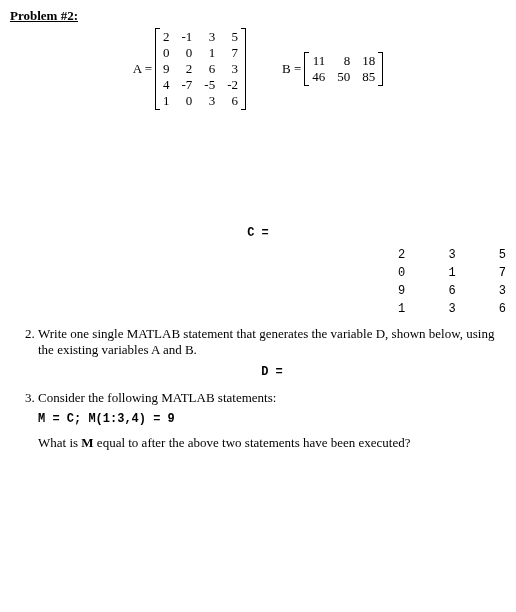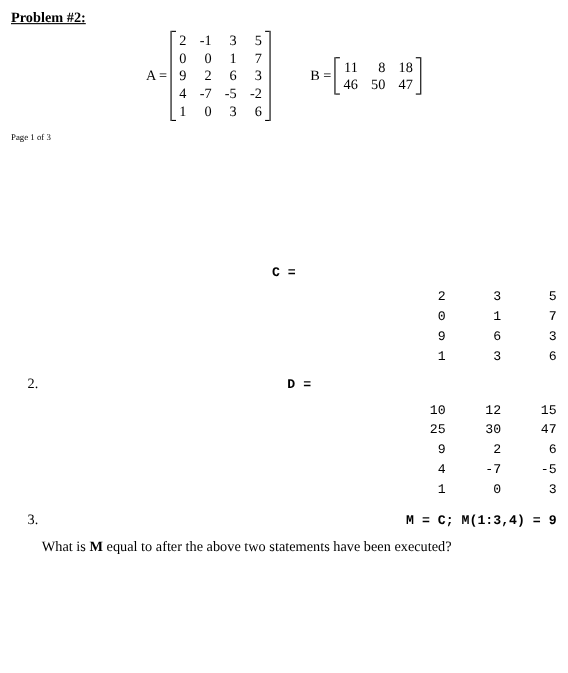--- a/index.html
+++ b/index.html
@@ -94,21 +94,21 @@
   }
   .mono-block {
     font-family: "Courier New", monospace;
     font-size: 12px;
     text-align: right;
     line-height: 1.5;
     white-space: pre;
     margin: 4px 0 8px 0;
   }
   .indent-stmt {
-    text-align: right;
+    text-align: left;
     font-family: "Courier New", monospace;
     font-weight: bold;
     font-size: 12px;
     margin: 6px 0;
   }
   .sub-q {
     margin-top: 8px;
   }
   .bold { font-weight: bold; }
 </style>
@@ -170,49 +170,45 @@
         <table class="matrix">
           <tbody>
               <tr>
                 <td>11</td>
                 <td>8</td>
                 <td>18</td>
               </tr>
           <tr>
                 <td>46</td>
                 <td>50</td>
-                <td>47</td>
+                <td>85</td>
               </tr>
         </tbody>
           </table>
       </div>
     </div>
   </div>
 
 
-  <div class="page-num">Page 1 of 3</div>
 
   <div class="big-gap"></div>
 
   <div class="mono-center">C =</div>
   <div class="mono-block">2      3      5
 0      1      7
 9      6      3
 1      3      6</div>
 
   <ol class="questions" start="2">
     <li>
+      <span>Write one single MATLAB statement that generates the variable D, shown below, using the existing variables A and B.</span>
       <div class="mono-center">D =</div>
-      <div class="mono-block">10     12     15
-25     30     47
- 9      2      6
- 4     -7     -5
- 1      0      3</div>
     </li>
     <li>
+      <span>Consider the following MATLAB statements:</span>
       <div class="indent-stmt">M = C; M(1:3,4) = 9</div>
       <div class="sub-q">
         What is <span class="bold">M</span> equal to after the above two statements have been executed?
       </div>
     </li>
   </ol>
 
 </div>
 
 </body></html>

